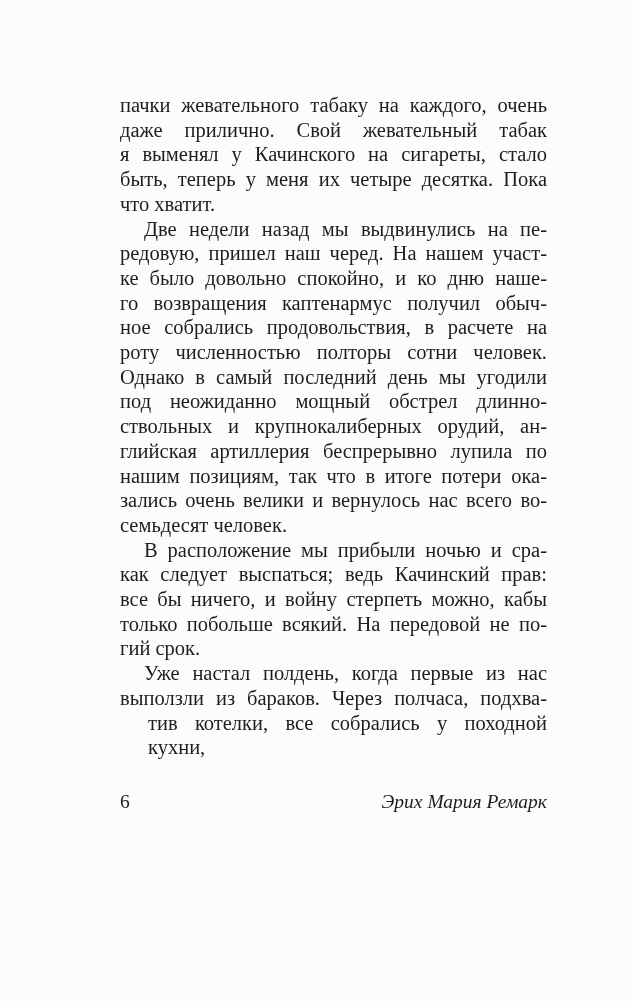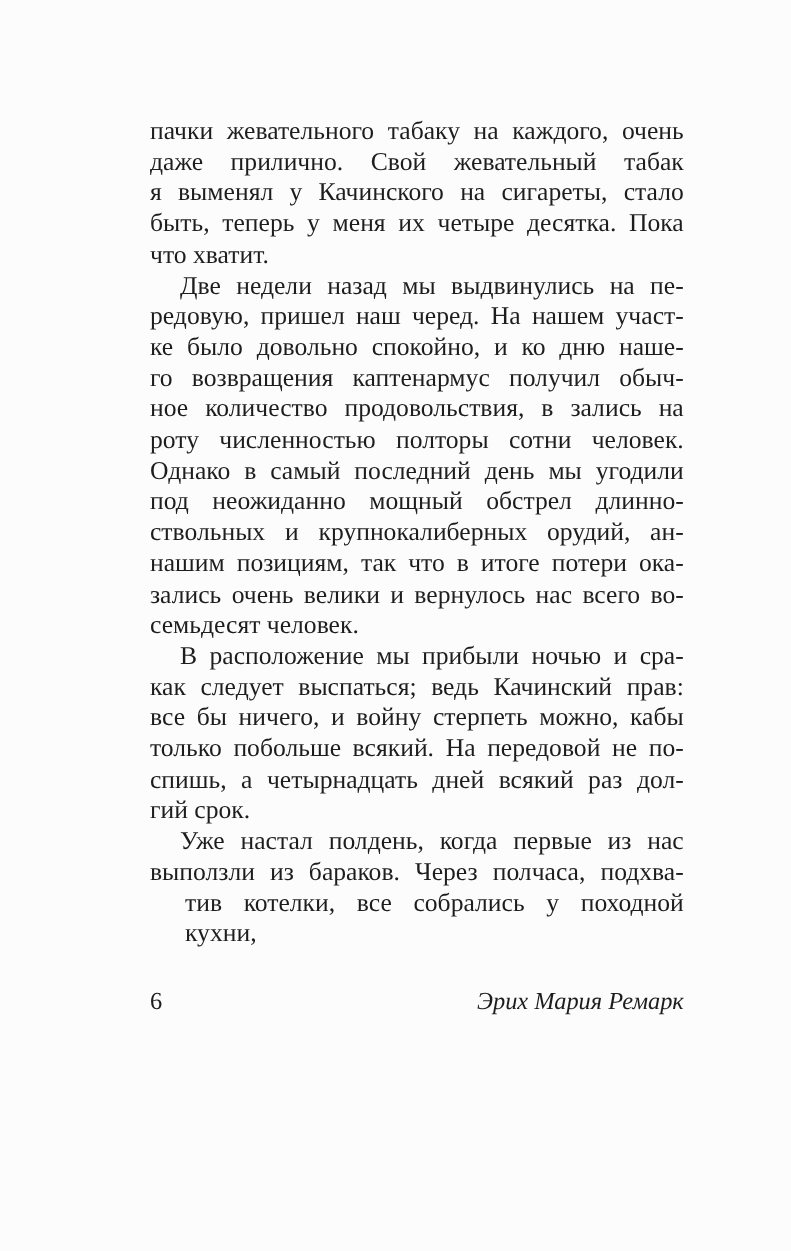--- a/index.html
+++ b/index.html
@@ -71,35 +71,35 @@
         <div class="line">даже прилично. Свой жевательный табак</div>
         <div class="line">я выменял у Качинского на сигареты, стало</div>
         <div class="line">быть, теперь у меня их четыре десятка. Пока</div>
         <div class="line last">что хватит.</div>
       </div>
       <div class="paragraph indent">
         <div class="line">Две недели назад мы выдвинулись на пе-</div>
         <div class="line">редовую, пришел наш черед. На нашем участ-</div>
         <div class="line">ке было довольно спокойно, и ко дню наше-</div>
         <div class="line">го возвращения каптенармус получил обыч-</div>
-        <div class="line">ное количество продовольствия, в зались на</div>
+        <div class="line">ное собрались продовольствия, в расчете на</div>
         <div class="line">роту численностью полторы сотни человек.</div>
         <div class="line">Однако в самый последний день мы угодили</div>
         <div class="line">под неожиданно мощный обстрел длинно-</div>
         <div class="line">ствольных и крупнокалиберных орудий, ан-</div>
+        <div class="line">глийская артиллерия беспрерывно лупила по</div>
         <div class="line">нашим позициям, так что в итоге потери ока-</div>
         <div class="line">зались очень велики и вернулось нас всего во-</div>
         <div class="line last">семьдесят человек.</div>
       </div>
       <div class="paragraph indent">
         <div class="line">В расположение мы прибыли ночью и сра-</div>
         <div class="line">как следует выспаться; ведь Качинский прав:</div>
         <div class="line">все бы ничего, и войну стерпеть можно, кабы</div>
         <div class="line">только побольше всякий. На передовой не по-</div>
-        <div class="line">спишь, а четырнадцать дней всякий раз дол-</div>
         <div class="line last">гий срок.</div>
       </div>
       <div class="paragraph indent">
         <div class="line">Уже настал полдень, когда первые из нас</div>
         <div class="line">выползли из бараков. Через полчаса, подхва-</div>
         <div class="line last force-justify">тив котелки, все собрались у походной кухни,</div>
       </div>
     </div>
   <div class="footer">
     <span class="page-number">6</span>

